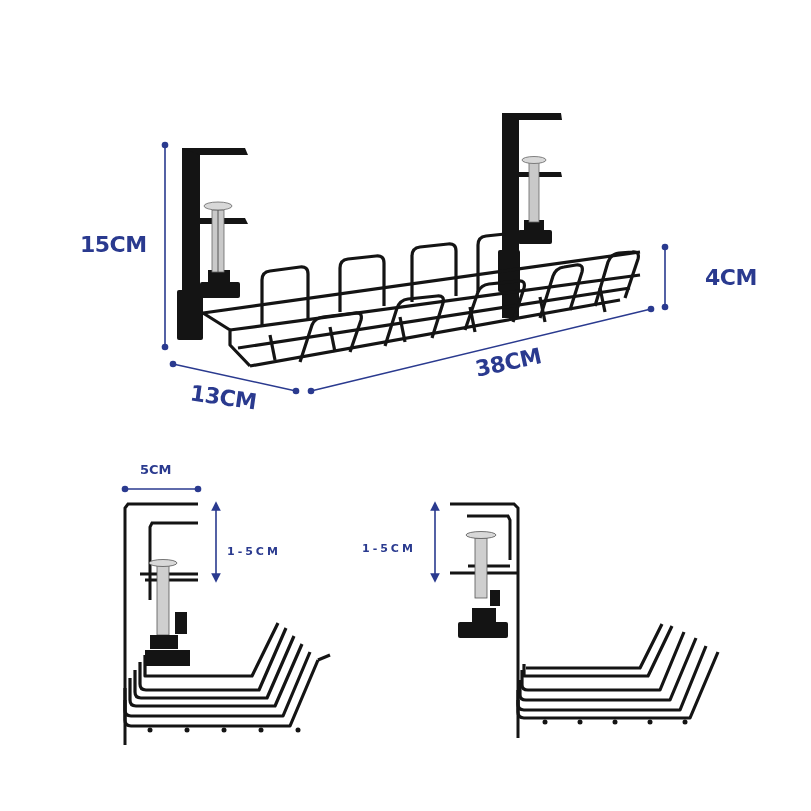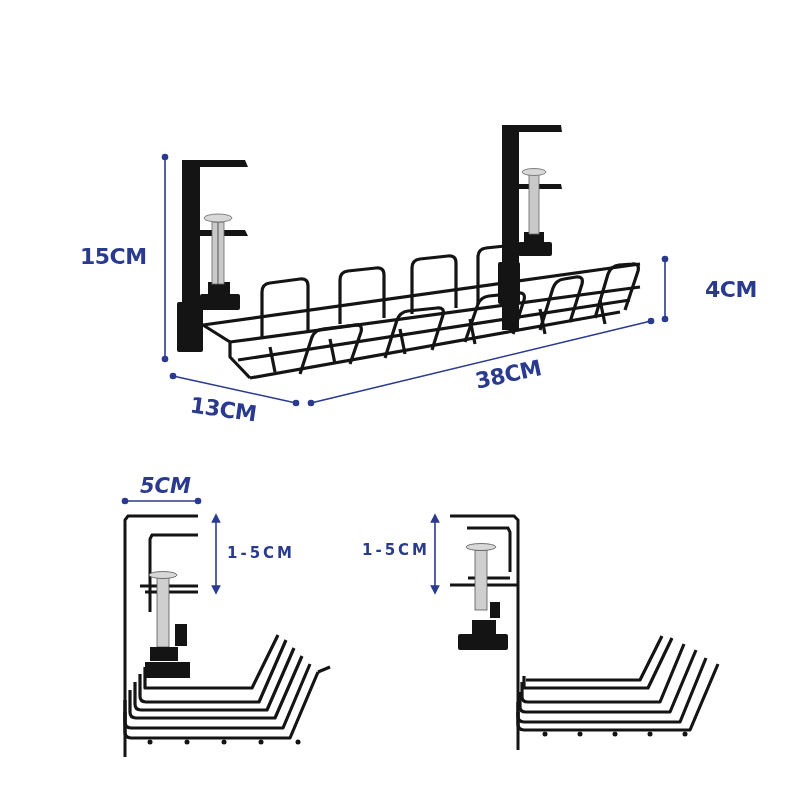--- a/index.html
+++ b/index.html
@@ -1,20 +1,20 @@
 <!DOCTYPE html>
 <html><head>
   <meta charset="utf-8">
   <style>
     html, body { margin: 0; padding: 0; background: #ffffff; }
     body { width: 811px; height: 811px; position: relative; overflow: hidden; font-family: "DejaVu Sans", sans-serif; }
-    .canvas { position: absolute; left: 0; top: 12px; width: 811px; height: 637px; }
+    .canvas { position: absolute; left: 0; top: 0; width: 811px; height: 637px; }
     .label { position: absolute; font-family: "DejaVu Sans", sans-serif; font-weight: bold; color: #2a3a8f; white-space: nowrap; }
     .label.big { font-size: 22px; letter-spacing: -0.5px; }
-    .label.small { font-size: 15px; font-weight: bold; letter-spacing: 3px; }
+    .label.small { font-size: 11px; font-weight: bold; letter-spacing: 3px; margin-top: 13px; }
   </style>
 </head>
 <body>
 
 <div class="canvas">
   <svg width="811" height="811" viewBox="0 0 811 811" xmlns="http://www.w3.org/2000/svg">
     <defs>
       <marker id="dot" viewBox="0 0 6 6" refX="3" refY="3" markerWidth="5" markerHeight="5">
         <circle cx="3" cy="3" r="2.5" fill="#2a3a8f"></circle>
       </marker>
@@ -157,16 +157,16 @@
       </g>
     </g>
   </svg>
 
   
   <div class="label big" style="left:80px; top:232px;">15CM</div>
   <div class="label big" style="left:190px; top:385px; transform:rotate(8deg);">13CM</div>
   <div class="label big" style="left:475px; top:350px; transform:rotate(-12deg);">38CM</div>
   <div class="label big" style="left:673px; top:265px;margin-left:32px;">4CM</div>
 
-  <div class="label" style="left:140px; top:462px; font-size:21px;font-style:italic;">5CM</div>
+  <div class="label" style="left:140px; top:462px; font-size:13px;">5CM</div>
   <div class="label small" style="left:227px; top:532px;">1-5CM</div>
   <div class="label small" style="left:362px; top:529px;">1-5CM</div>
 </div>
 
 </body></html>

